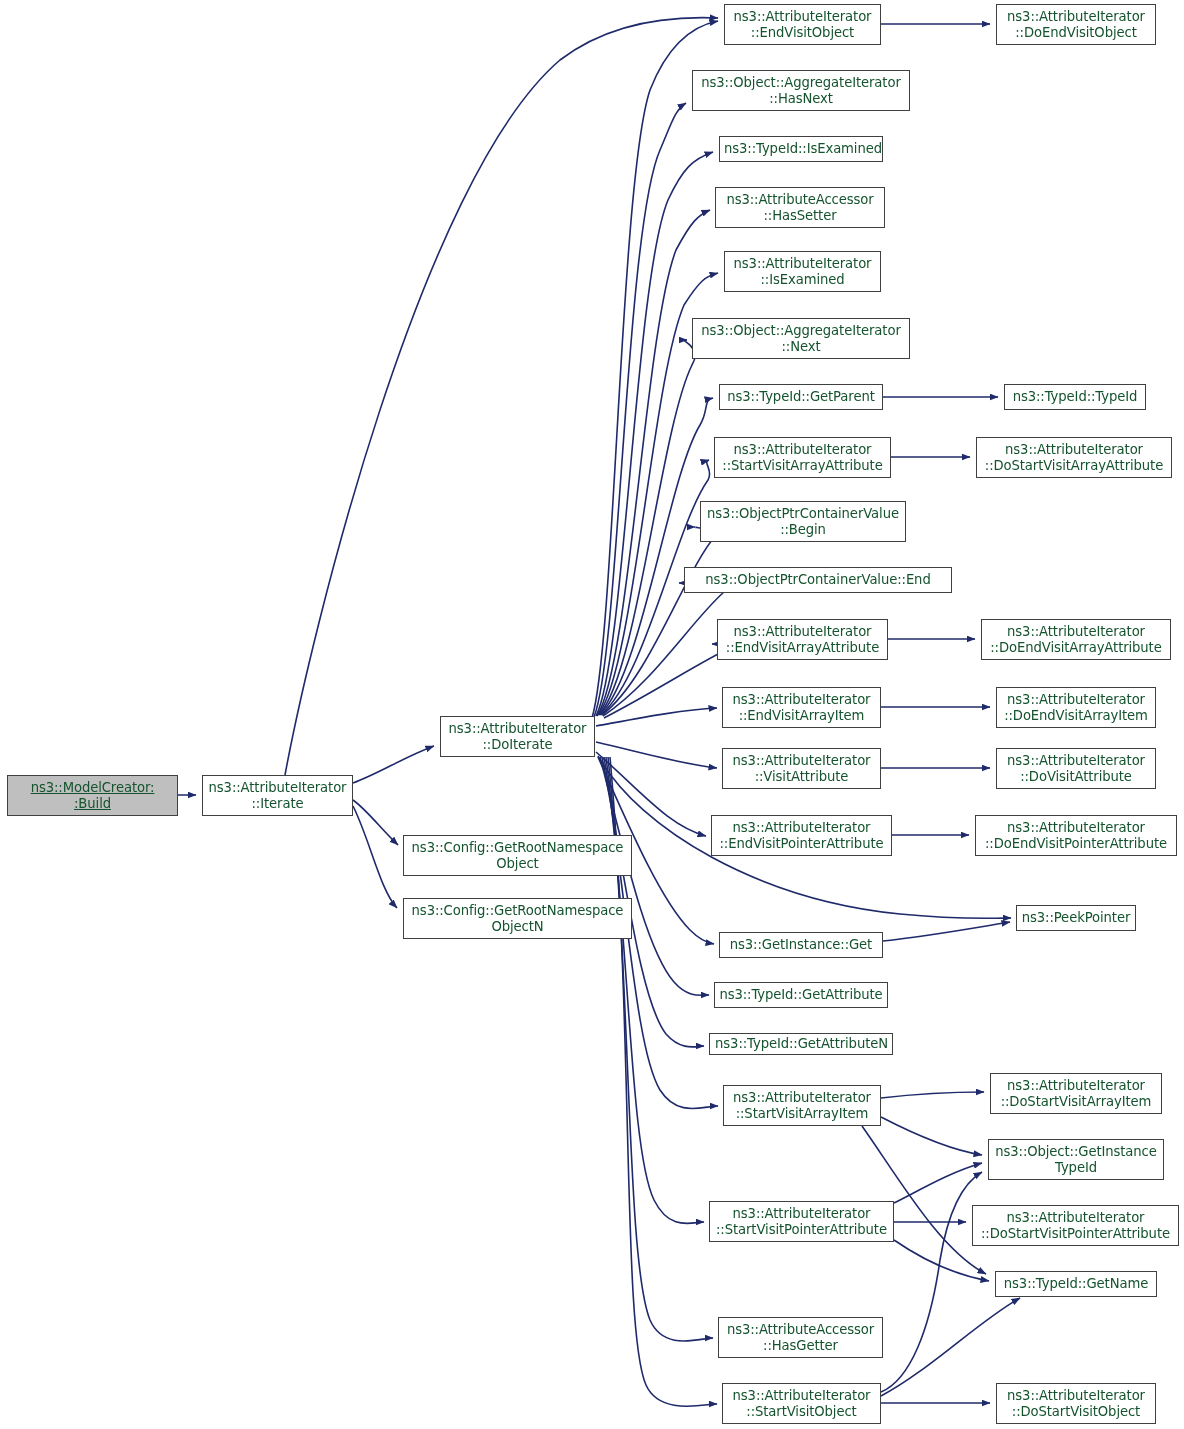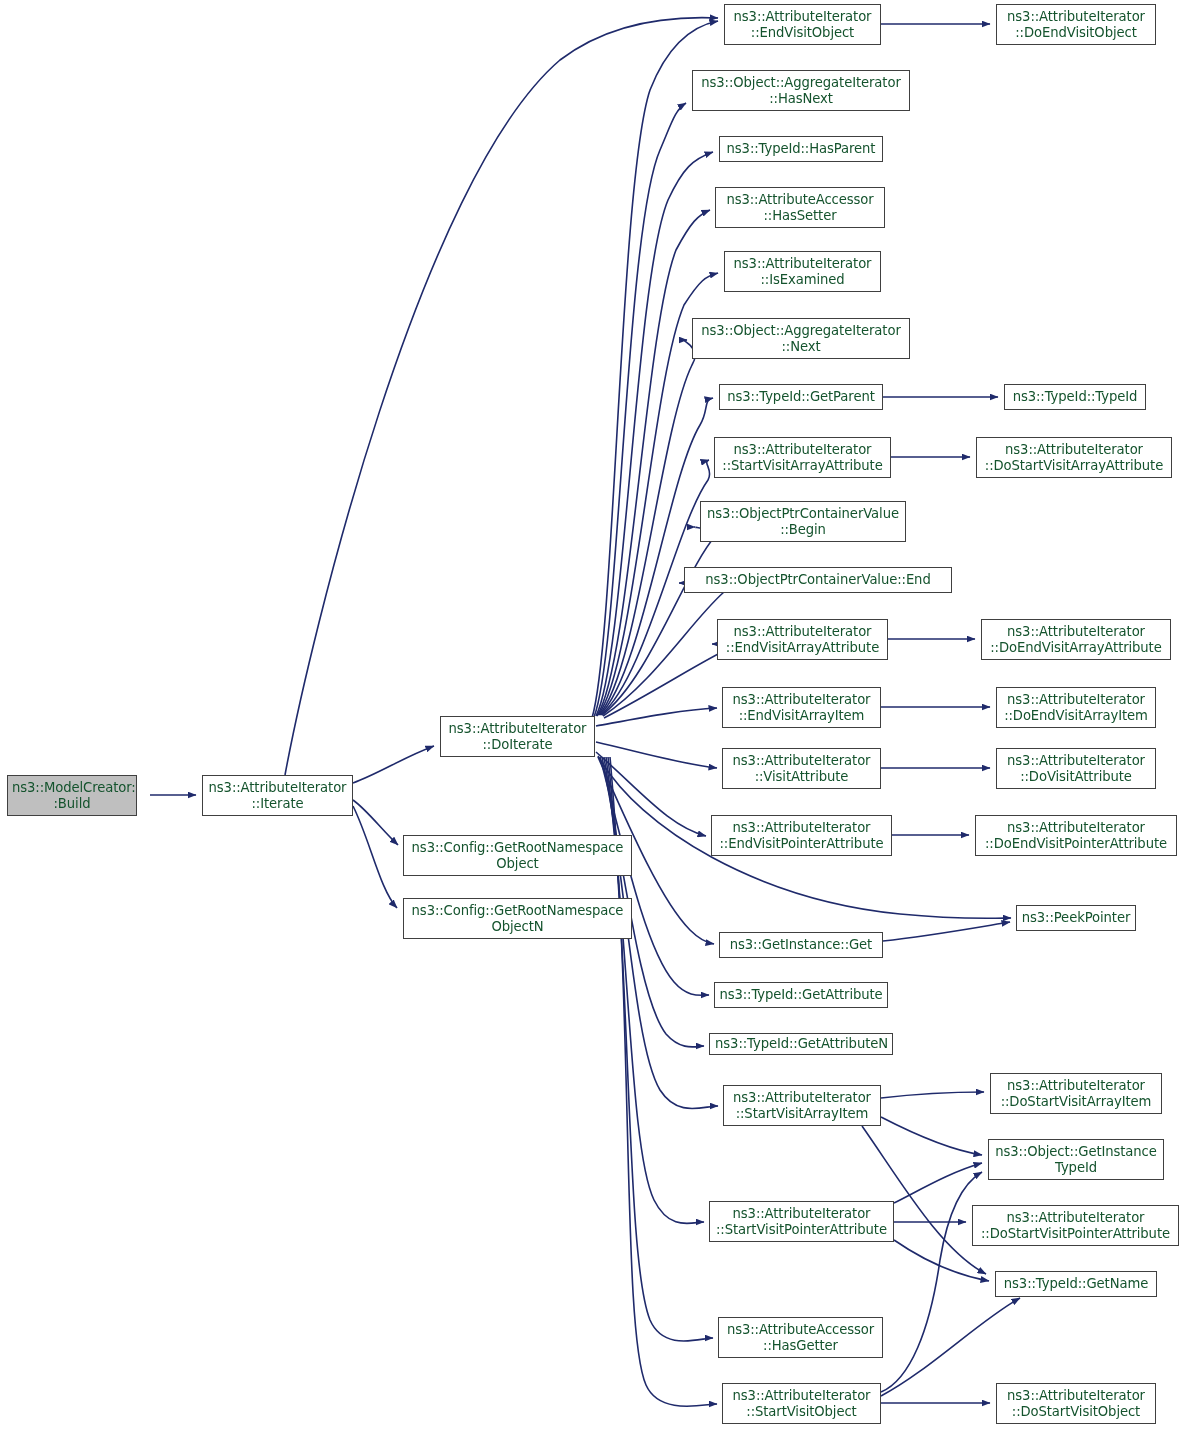--- a/index.html
+++ b/index.html
@@ -101,35 +101,35 @@
         <path d="M862,1126 C900,1180 940,1250 986,1274" fill="none" stroke="#1f2a6b" stroke-width="1.6" marker-end="url(#arrowhead)"></path>
         <path d="M894,1203 C920,1190 950,1172 982,1163" fill="none" stroke="#1f2a6b" stroke-width="1.6" marker-end="url(#arrowhead)"></path>
         <path d="M894,1222 L966,1222" fill="none" stroke="#1f2a6b" stroke-width="1.6" marker-end="url(#arrowhead)"></path>
         <path d="M894,1240 C920,1258 950,1274 989,1281" fill="none" stroke="#1f2a6b" stroke-width="1.6" marker-end="url(#arrowhead)"></path>
         <path d="M881,1392 C910,1380 930,1330 940,1260 C950,1200 968,1180 982,1172" fill="none" stroke="#1f2a6b" stroke-width="1.6" marker-end="url(#arrowhead)"></path>
         <path d="M881,1396 C930,1370 980,1320 1020,1298" fill="none" stroke="#1f2a6b" stroke-width="1.6" marker-end="url(#arrowhead)"></path>
         <path d="M881,1403 L990,1403" fill="none" stroke="#1f2a6b" stroke-width="1.6" marker-end="url(#arrowhead)"></path>
       </g>
   </svg>
   <div id="nodes-group">
-      <div class="node highlight" style="left: 7px; top: 775px; width: 130px; height: 41px;"><span class="node-label">ns3::ModelCreator:
+      <div class="node highlight" style="left: 7px; top: 775px; width: 171px; height: 41px; text-decoration: underline;"><span class="node-label">ns3::ModelCreator:
 :Build</span></div>
       <div class="node" style="left: 202px; top: 775px; width: 151px; height: 41px;"><span class="node-label">ns3::AttributeIterator
 ::Iterate</span></div>
       <div class="node" style="left: 440px; top: 716px; width: 155px; height: 41px;"><span class="node-label">ns3::AttributeIterator
 ::DoIterate</span></div>
       <div class="node" style="left: 403px; top: 835px; width: 229px; height: 41px;"><span class="node-label">ns3::Config::GetRootNamespace
 Object</span></div>
       <div class="node" style="left: 403px; top: 898px; width: 229px; height: 41px;"><span class="node-label">ns3::Config::GetRootNamespace
 ObjectN</span></div>
       <div class="node" style="left: 724px; top: 4px; width: 157px; height: 41px;"><span class="node-label">ns3::AttributeIterator
 ::EndVisitObject</span></div>
       <div class="node" style="left: 692px; top: 70px; width: 218px; height: 41px;"><span class="node-label">ns3::Object::AggregateIterator
 ::HasNext</span></div>
-      <div class="node" style="left: 719px; top: 136px; width: 164px; height: 26px;"><span class="node-label">ns3::TypeId::HasParent</span></div>
+      <div class="node" style="left: 719px; top: 136px; width: 164px; height: 26px;"><span class="node-label">ns3::TypeId::IsExamined</span></div>
       <div class="node" style="left: 715px; top: 187px; width: 170px; height: 41px;"><span class="node-label">ns3::AttributeAccessor
 ::HasSetter</span></div>
       <div class="node" style="left: 724px; top: 251px; width: 157px; height: 41px;"><span class="node-label">ns3::AttributeIterator
 ::IsExamined</span></div>
       <div class="node" style="left: 692px; top: 318px; width: 218px; height: 41px;"><span class="node-label">ns3::Object::AggregateIterator
 ::Next</span></div>
       <div class="node" style="left: 719px; top: 384px; width: 164px; height: 26px;"><span class="node-label">ns3::TypeId::GetParent</span></div>
       <div class="node" style="left: 714px; top: 437px; width: 177px; height: 41px;"><span class="node-label">ns3::AttributeIterator
 ::StartVisitArrayAttribute</span></div>
       <div class="node" style="left: 700px; top: 501px; width: 206px; height: 41px;"><span class="node-label">ns3::ObjectPtrContainerValue

